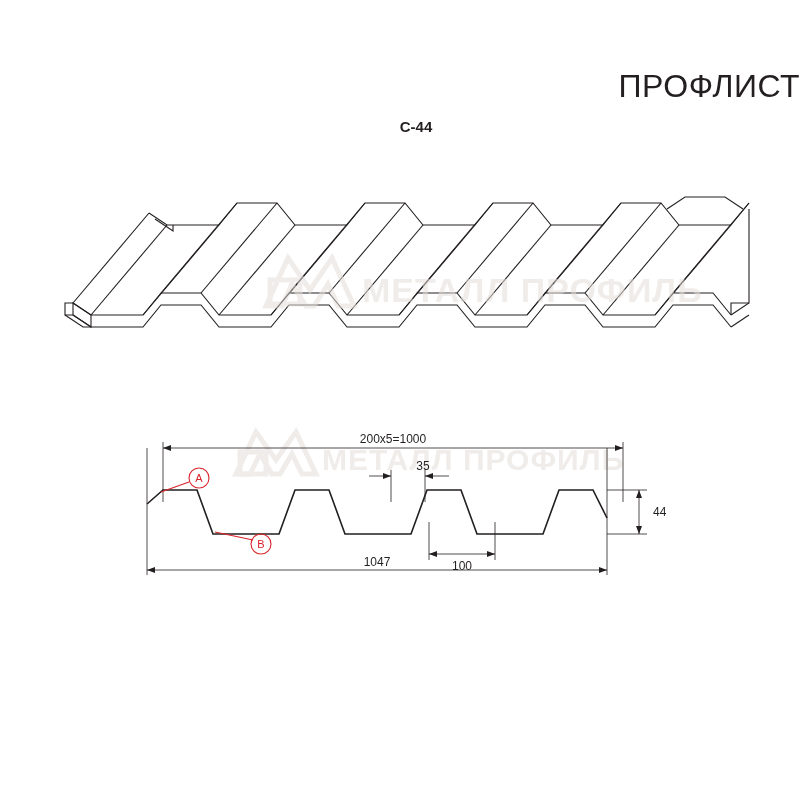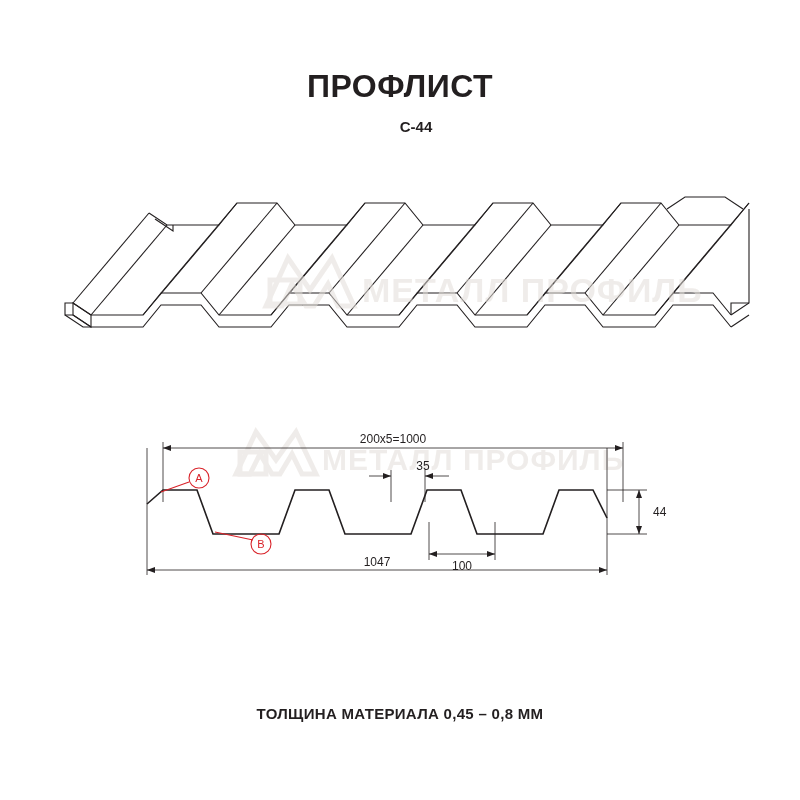--- a/index.html
+++ b/index.html
@@ -17,23 +17,23 @@
   }
   .page {
     position: absolute;
     inset: 0;
   }
   .title {
     position: absolute;
     top: 68px;
     left: 0;
     width: 800px;
-    text-align: center;
+    text-align: right;
     font-size: 32px;
-    font-weight: bold;
+    font-weight: normal;
     letter-spacing: 0.5px;
   }
   .subtitle {
     position: absolute;
     top: 118px;
     left: 0;
     width: 800px;
     text-align: center;
     font-size: 15px;
     font-weight: bold;
@@ -300,15 +300,14 @@
       </g>
 
       <g>
         <circle class="red" cx="142" cy="114" r="10"></circle>
         <text class="redtxt" x="142" y="118" text-anchor="middle">B</text>
         <path class="red" d="M96 102 L134 110"></path>
       </g>
     </svg>
   </div>
 
-  <div class="footer">ТОЛЩИНА МАТЕРИАЛА 0,45 – 0,8 ММ</div>
 
 </div>
 
 </body></html>

